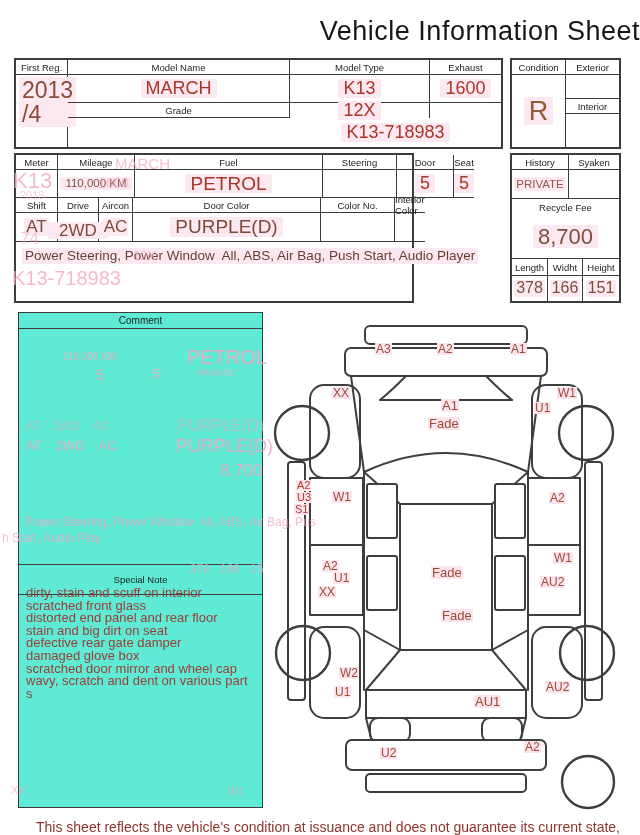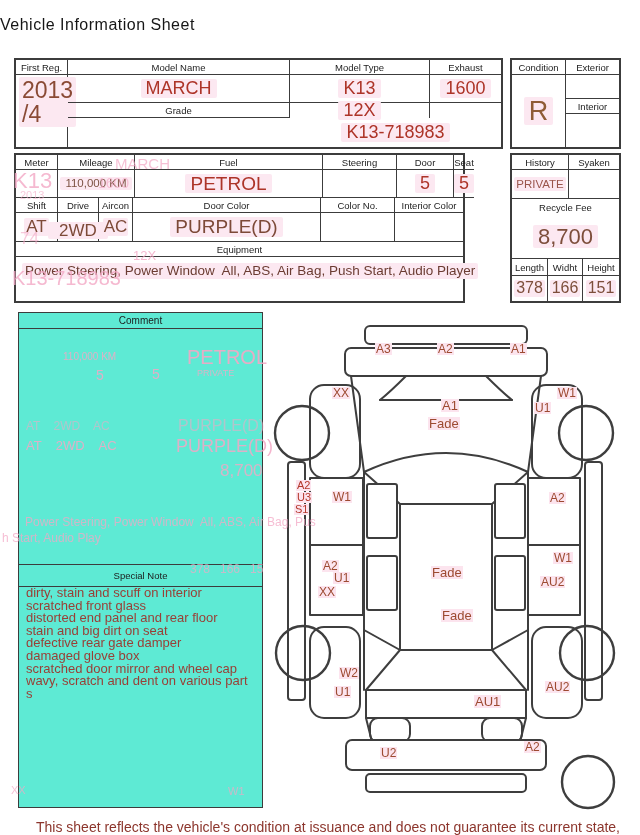--- a/index.html
+++ b/index.html
@@ -1,20 +1,20 @@
 <!DOCTYPE html>
 <html><head>
 <meta charset="utf-8">
 <style>
   * { margin:0; padding:0; box-sizing:border-box; }
   body { background:#ffffff; font-family:"Liberation Sans", sans-serif; }
   #sheet { position:relative; width:640px; height:835px; background:#fff; overflow:hidden; }
 
-  .title { position:absolute; left:0; top:16px; width:100%; text-align:left;
-           font-size:16px; color:#161616; letter-spacing:0.5px; }
+  .title { position:absolute; left:0; top:16px; width:100%; text-align:right;
+           font-size:27px; color:#161616; letter-spacing:0.5px; }
 
   .box { position:absolute; border:2px solid #3c3c3c; background:#fff; }
   .thinbox { position:absolute; border:1.5px solid #3c3c3c; background:#5eead4; }
 
   .h { font-size:9.5px; color:#1c1c1c; display:flex; align-items:center; justify-content:center; }
   .cell { display:flex; align-items:center; justify-content:center; }
   .br { border-right:1px solid #3c3c3c; }
   .bb { border-bottom:1px solid #3c3c3c; }
 
   .pink { background:#fce8f1; padding:0 5px; border-radius:2px; line-height:1.05; }
@@ -87,21 +87,21 @@
       <div class="h bb">Exterior</div>
       <div class="cell br" style="grid-row:2 / span 3;">
         <span class="pink" style="font-size:27px; color:#8f5c36;">R</span>
       </div>
       <div class="cell bb"></div>
       <div class="h bb">Interior</div>
       <div class="cell"></div>
     </div>
   </div>
 
-  <div class="box" style="left:14px; top:153px; width:451px; height:150px;">
+  <div class="box" style="left:14px; top:153px; width:400px; height:150px;">
 
     <div class="grid" style="height:43px; grid-template-columns:42px 77px 188px 74px 57px 1fr; grid-template-rows:15px 1fr;">
       <div class="h br bb">Meter</div>
       <div class="h br bb">Mileage</div>
       <div class="h br bb">Fuel</div>
       <div class="h br bb">Steering</div>
       <div class="h br bb">Door</div>
       <div class="h bb">Seat</div>
 
       <div class="cell br bb"></div>
@@ -138,21 +138,20 @@
         <span class="pink val-dark" style="font-size:17px; padding:0 1px;">AC</span>
       </div>
       <div class="cell br bb">
         <span class="pink val-dark" style="font-size:19px;">PURPLE(D)</span>
       </div>
       <div class="cell br bb"></div>
       <div class="cell bb"></div>
     </div>
 
     <div style="height:59px;">
-      <div class="h bb" style="height:15px;">Equipment</div>
       <div style="padding:4px 0 0 6px;">
         <span class="pink" style="display:inline-block; font-size:13.5px; color:#6b3c32; white-space:pre; padding:1px 3px;">Power Steering, Power Window  All, ABS, Air Bag, Push Start, Audio Player</span>
       </div>
     </div>
   </div>
 
   <div class="box" style="left:510px; top:153px; width:111px; height:150px;">
     <div class="grid" style="grid-template-columns:57px 1fr; grid-template-rows:15px 29px 16px 44px 17px 1fr;">
       <div class="h br bb">History</div>
       <div class="h bb">Syaken</div>
@@ -182,21 +181,21 @@
           <div class="cell">
               <span class="pink val-brown" style="font-size:16px; padding:0 2px;">151</span>
             </div>
         </div>
       </div>
     </div>
   </div>
 
   <div class="thinbox" style="left:18px; top:312px; width:245px; height:496px;">
     <div class="h" style="height:16px; border-bottom:1px solid #3c3c3c; font-size:10px;">Comment</div>
-    <div style="position:absolute; left:0; top:251px; width:100%; height:23px;
+    <div style="position:absolute; left:0; top:251px; width:100%; height:31px;
                 border-top:1px solid #3c3c3c; border-bottom:1px solid #3c3c3c;" class="h">Special Note</div>
     <div id="note-lines" style="position:absolute; left:7px; top:274px; width:232px;">
         <div class="note-line">dirty, stain and scuff on interior</div>
         <div class="note-line">scratched front glass</div>
         <div class="note-line">distorted end panel and rear floor</div>
         <div class="note-line">stain and big dirt on seat</div>
         <div class="note-line">defective rear gate damper</div>
         <div class="note-line">damaged glove box</div>
         <div class="note-line">scratched door mirror and wheel cap</div>
         <div class="note-line">wavy, scratch and dent on various part</div>

